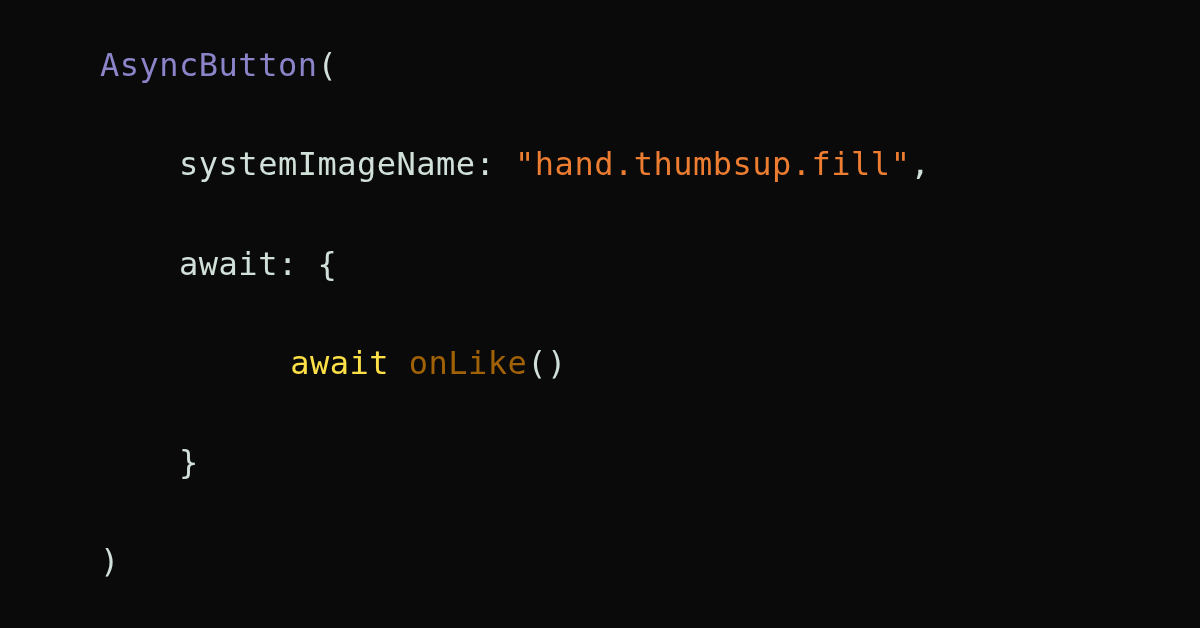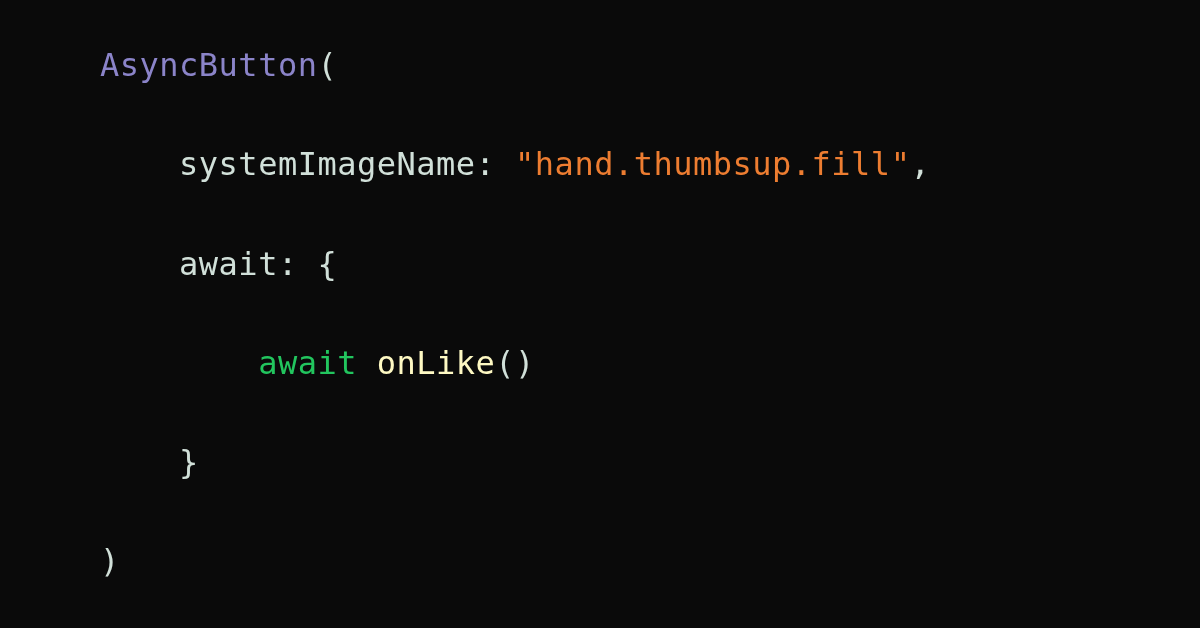--- a/index.html
+++ b/index.html
@@ -15,22 +15,22 @@
       align-items: center;
     }
     .code-block {
       padding-left: 100px;
       white-space: pre;
       letter-spacing: 0.5px;
     }
     .tok-type { color: #8b84c9; }
     .tok-default { color: #d1e0d9; }
     .tok-string { color: #ed7d31; }
-    .tok-keyword { color: #22c55e; }
-    .tok-func { color: #fef9c3; margin-top: 40px; }
+    .tok-keyword { color: #fde047; margin-left: 32px; }
+    .tok-func { color: #a16207; margin-top: 40px; }
   </style>
 </head>
 <body>
 
 <div class="code-block">
 <div><span class="tok-type">AsyncButton</span><span class="tok-default">(</span></div>
 <div><span class="tok-default">    </span><span class="tok-default">systemImageName: </span><span class="tok-string">"hand.thumbsup.fill"</span><span class="tok-default">,</span></div>
 <div><span class="tok-default">    </span><span class="tok-default">await: {</span></div>
 <div><span class="tok-default">        </span><span class="tok-keyword">await</span><span class="tok-default"> </span><span class="tok-func">onLike</span><span class="tok-default">()</span></div>
 <div><span class="tok-default">    </span><span class="tok-default">}</span></div>

